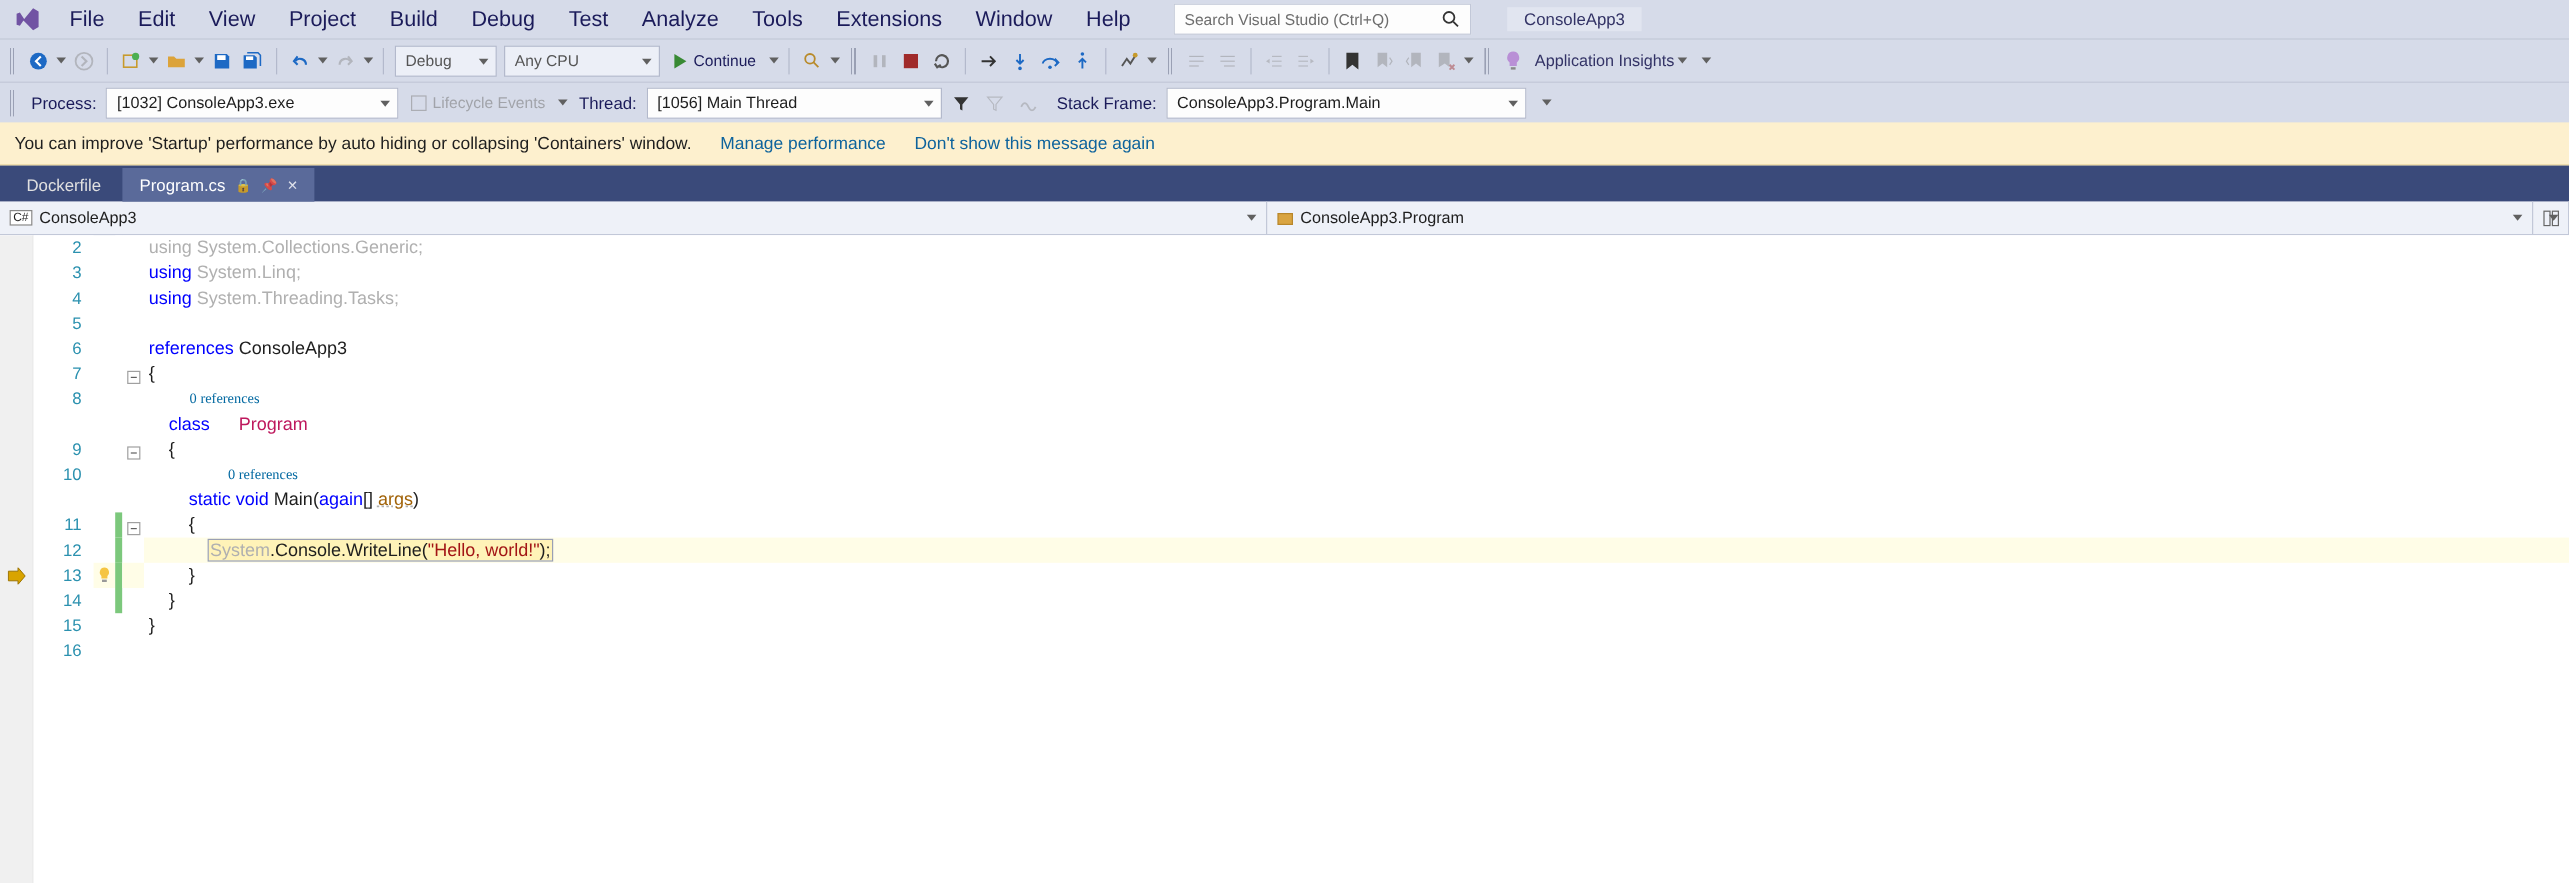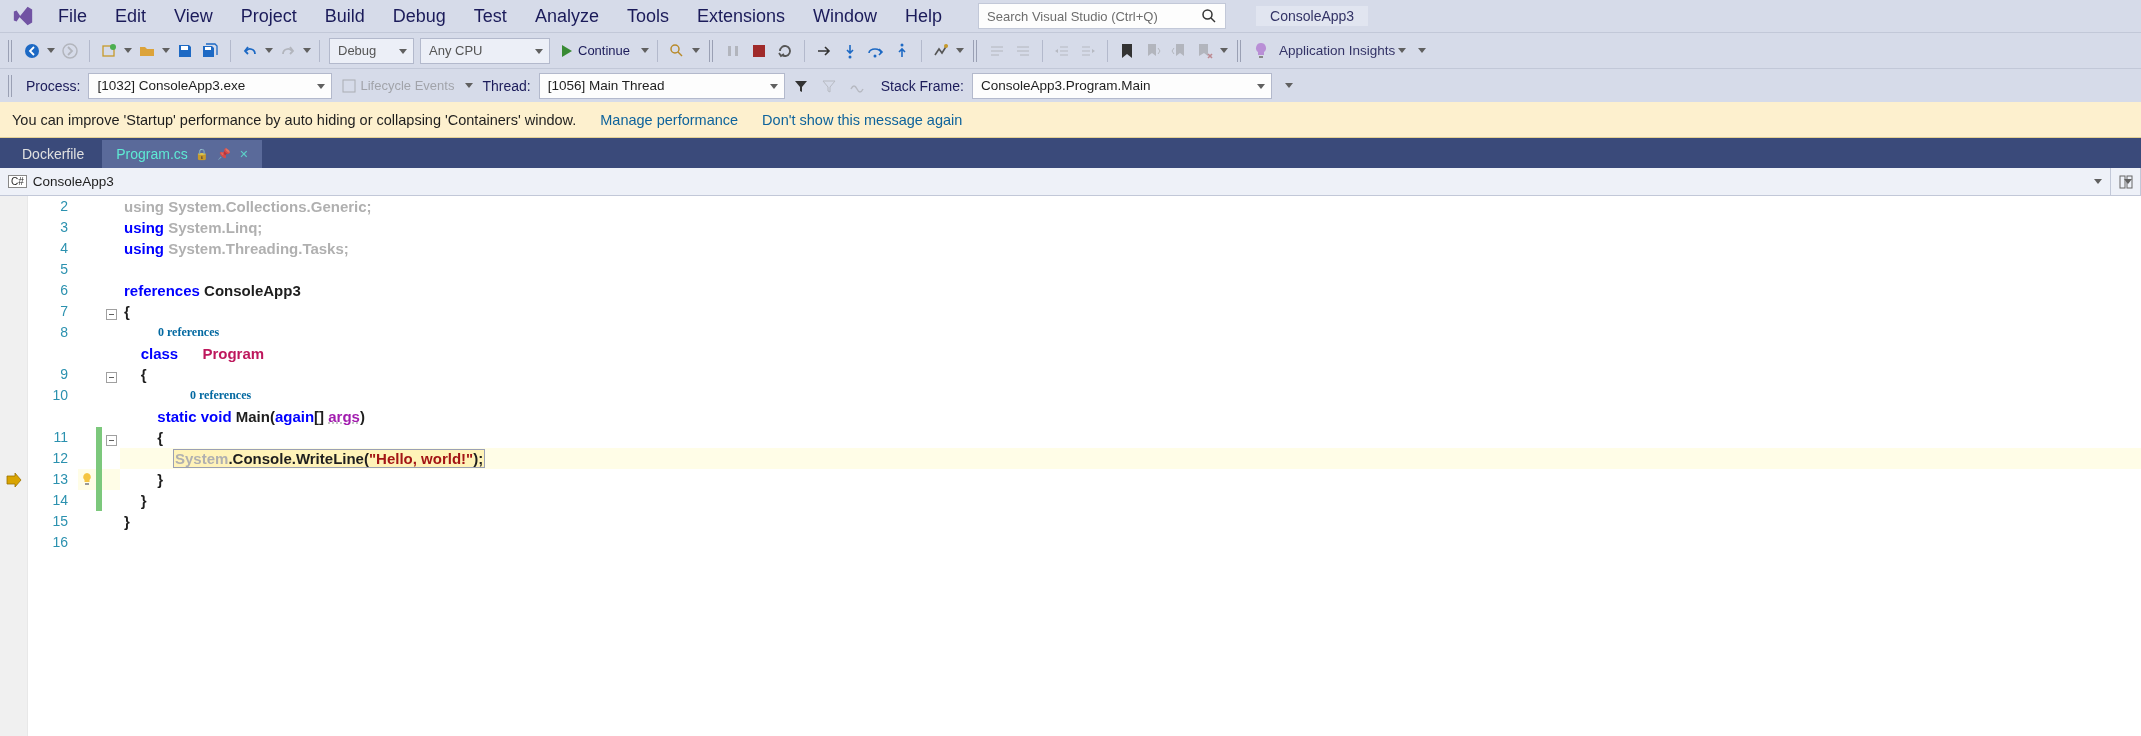--- a/index.html
+++ b/index.html
@@ -33,49 +33,49 @@
 .wide-dd::after { content:""; position:absolute; right:6px; top:10px; border-left:4px solid transparent; border-right:4px solid transparent; border-top:5px solid #606060; }
 
 
 .infobar { height:36px; background:#fdf0ce; display:flex; align-items:center; padding:0 12px; gap:24px; font-size:14.5px; border-bottom:1px solid #e4d196; }
 .infobar .link { color:#0e639c; cursor:pointer; }
 
 
 .tabrow { height:30px; background:#3a4a7a; display:flex; align-items:flex-end; padding-left:8px; }
 .tab { height:28px; display:flex; align-items:center; padding:0 14px; gap:8px; font-size:14px; color:#e0e0e0; background:#4a5a8a; margin-right:4px; }
 .tab.inactive { background:transparent; }
-.tab.active { background:#5a6a9a; color:#5eead4; }
+.tab.active { background:#5a6a9a; color:#ffffff; }
 .tab .icon-sm { font-size:11px; opacity:.8; }
 
 
 .navrow { height:28px; background:#eef1f8; display:flex; align-items:stretch; border-bottom:1px solid #c2c8d8; }
 .nav-dd { flex:1; display:flex; align-items:center; padding:0 8px; gap:6px; border-right:1px solid #c2c8d8; position:relative; font-size:13.5px; }
 .nav-dd::after { content:""; position:absolute; right:8px; top:11px; border-left:4px solid transparent; border-right:4px solid transparent; border-top:5px solid #606060; }
 .nav-small { width:30px; flex:none; }
 
 
 .editor { background:#ffffff; height:calc(736px - 32px - 36px - 34px - 36px - 30px - 28px); display:flex; font-family:Consolas,monospace; font-size:15px; overflow:hidden; }
 .bp-gutter { width:28px; background:#f0f0f0; border-right:1px solid #e8e8e8; }
 .ln-gutter { width:50px; background:#ffffff; text-align:right; color:#2b91af; padding-right:10px; }
 .fold-gutter { width:18px; background:#ffffff; }
 .change-gutter{ width:6px; background:#ffffff; }
-.code-col { flex:1; background:#ffffff; position:relative;font-weight:bold; }
+.code-col { flex:1; background:#ffffff; position:relative; }
 .row { height:21px; display:flex; align-items:center; }
 .row.hl { background:#fffde7; }
 .ln { height:21px; line-height:21px; font-size:14px; }
 .fold { width:11px; height:11px; border:1px solid #a0a0a0; margin:5px auto 0; position:relative; background:#fff; }
 .fold.minus::before { content:""; position:absolute; left:2px; right:2px; top:4px; height:1px; background:#606060; }
 .change-mark { width:6px; height:21px; background:#7cc87c; }
 .code { white-space:pre; padding-left:4px; }
 .kw { color:#0000ff; }
 .type{ color:#be185d;margin-left:20px; }
 .fade{ color:#b0b0b0; }
 .ref { color:#0369a1; font-size:12px; font-family:"Segoe UI"; }
 .str { color:#a31515; }
-.param{ color:#a21caf; text-decoration-line:underline; text-decoration-style:dotted; text-decoration-color:#b0b0b0; }
+.param{ color:#a16207; text-decoration-line:underline; text-decoration-style:dotted; text-decoration-color:#b0b0b0; }
 .hl-box { background:#fff3b8; outline:1px solid #9aa0b4; padding:0 1px; }
 
 
 svg { display:block; }
 .mag-icon { width:16px; height:16px; }
 </style>
 </head>
 <body>
 
 <div class="menubar">
@@ -361,20 +361,28 @@
     <span class="icon-sm">📌</span>
     <span class="icon-sm">✕</span>
   </div>
 </div>
 
 <div class="navrow">
   <div class="nav-dd">
     <span style="background:#fff;border:1px solid #888;font-size:10px;padding:0 2px">C#</span>
     <span>ConsoleApp3</span>
   </div>
+  <div class="nav-dd">
+    <span>
+        <svg width="14" height="14">
+          <rect x="1" y="3" width="12" height="9" fill="#d9a441" stroke="#b8862a"></rect>
+        </svg>
+      </span>
+    <span>ConsoleApp3.Program</span>
+  </div>
   <div class="nav-dd nav-small">
     <span>
         <svg width="14" height="14">
           <rect x="1" y="1" width="5" height="12" fill="none" stroke="#666"></rect>
           <rect x="8" y="1" width="5" height="12" fill="none" stroke="#666"></rect>
         </svg>
       </span>
   </div>
 </div>
 

